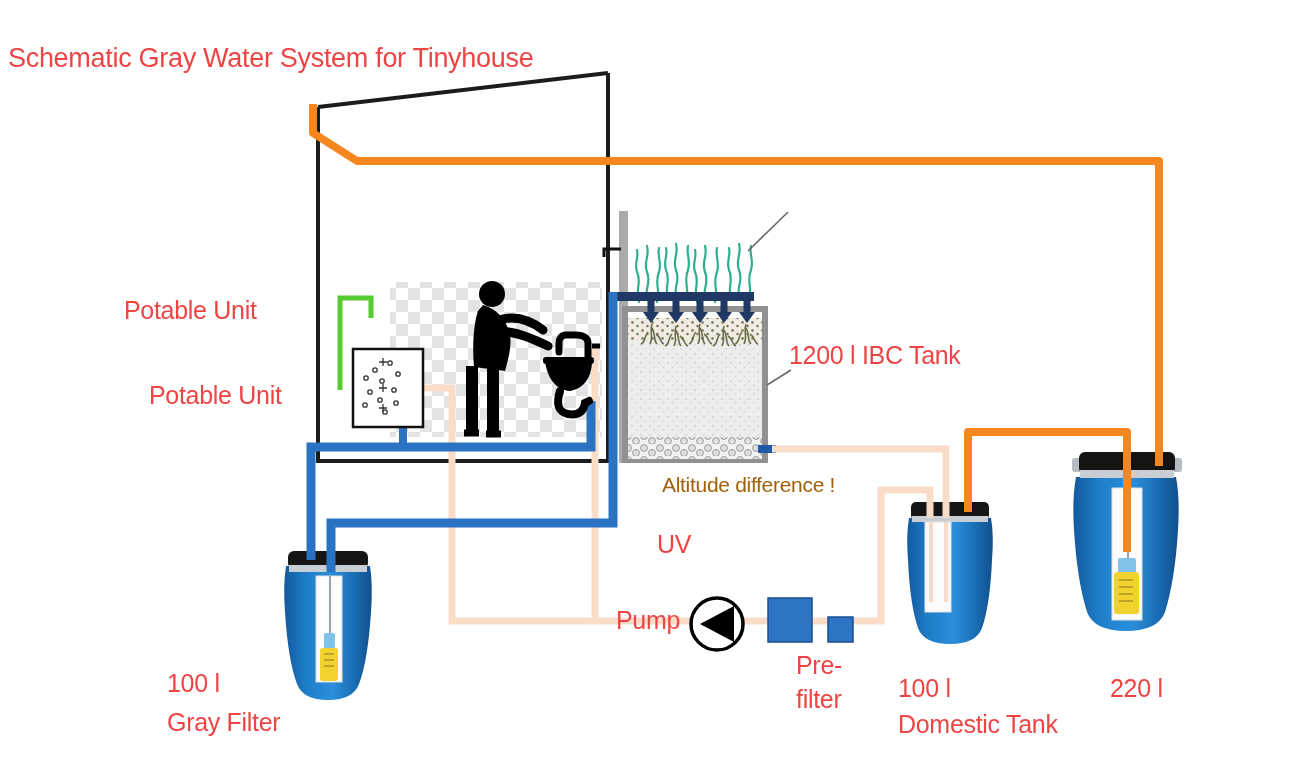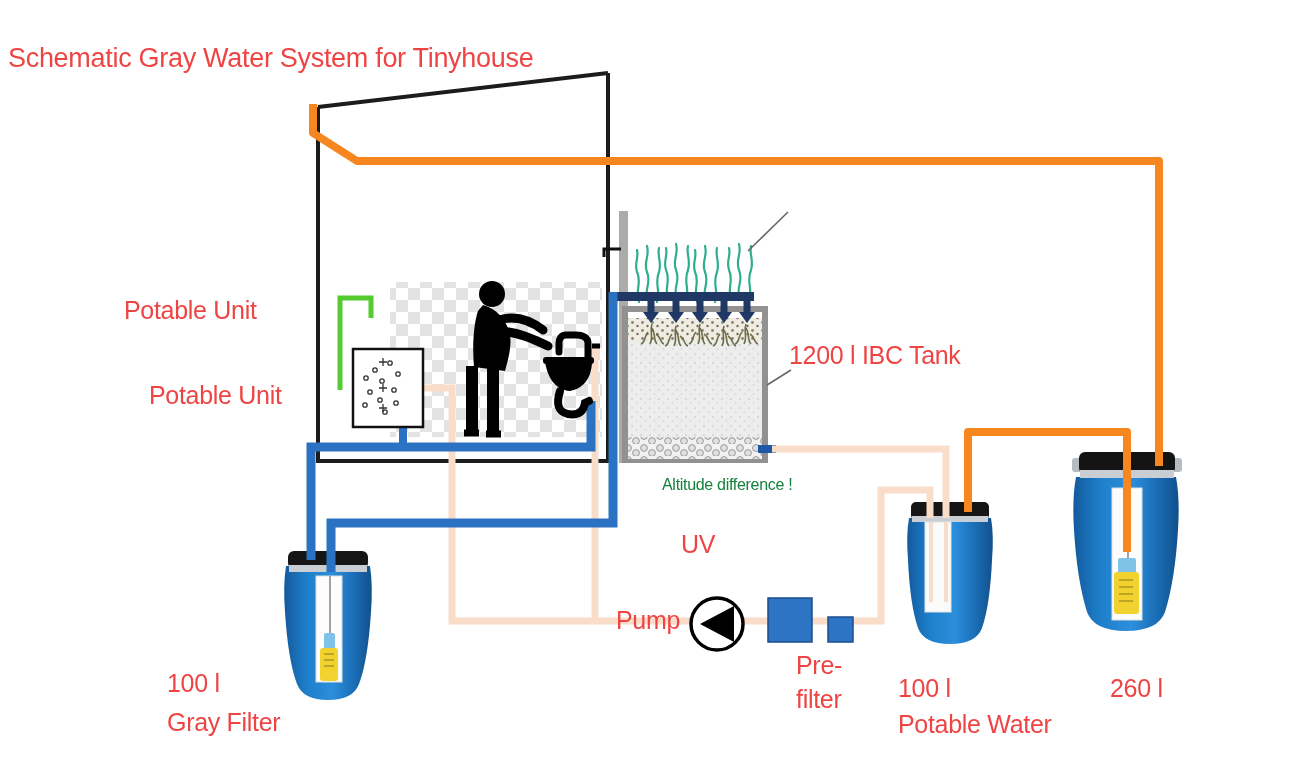--- a/index.html
+++ b/index.html
@@ -1,22 +1,22 @@
 <!DOCTYPE html>
 <html><head>
 <meta charset="utf-8">
 <style>
   html,body{margin:0;padding:0;background:#fff;}
   #stage{position:relative;width:1300px;height:762px;background:#ffffff;overflow:hidden;
          font-family:"Liberation Sans",sans-serif;}
   #stage svg{position:absolute;left:0;top:0;}
   .lbl{position:absolute;color:#ef4444;font-size:25px;line-height:33px;letter-spacing:-0.3px;white-space:nowrap;}
   .lbl.title{font-size:27px;}
-  .lbl.red{color:#15803d;font-size:16px;}
-  .lh32 div{line-height:32px;margin-left:24px;}
+  .lbl.red{color:#a16207;font-size:21px;}
+  .lh32 div{line-height:32px;}
   .lh34 div{line-height:34px;}
   .lh35 div{line-height:35px;}
   .lh36 div{line-height:36px;}
   .lh39 div{line-height:39px;}
 </style>
 </head>
 <body>
 
 <div id="stage">
 
@@ -232,20 +232,20 @@
   <div>filter</div>
 </div>
 
 <div class="lbl lh39" style="left:167px;top:664px">
   <div>100 l</div>
   <div>Gray Filter</div>
 </div>
 
 <div class="lbl lh36" style="left:898px;top:670px">
   <div>100 l</div>
-  <div>Potable Water</div>
+  <div>Domestic Tank</div>
 </div>
 
 <div class="lbl lh36" style="left:1110px;top:670px">
-  <div>260 l</div>
+  <div>220 l</div>
 </div>
 
 </div>
 
 </body></html>

